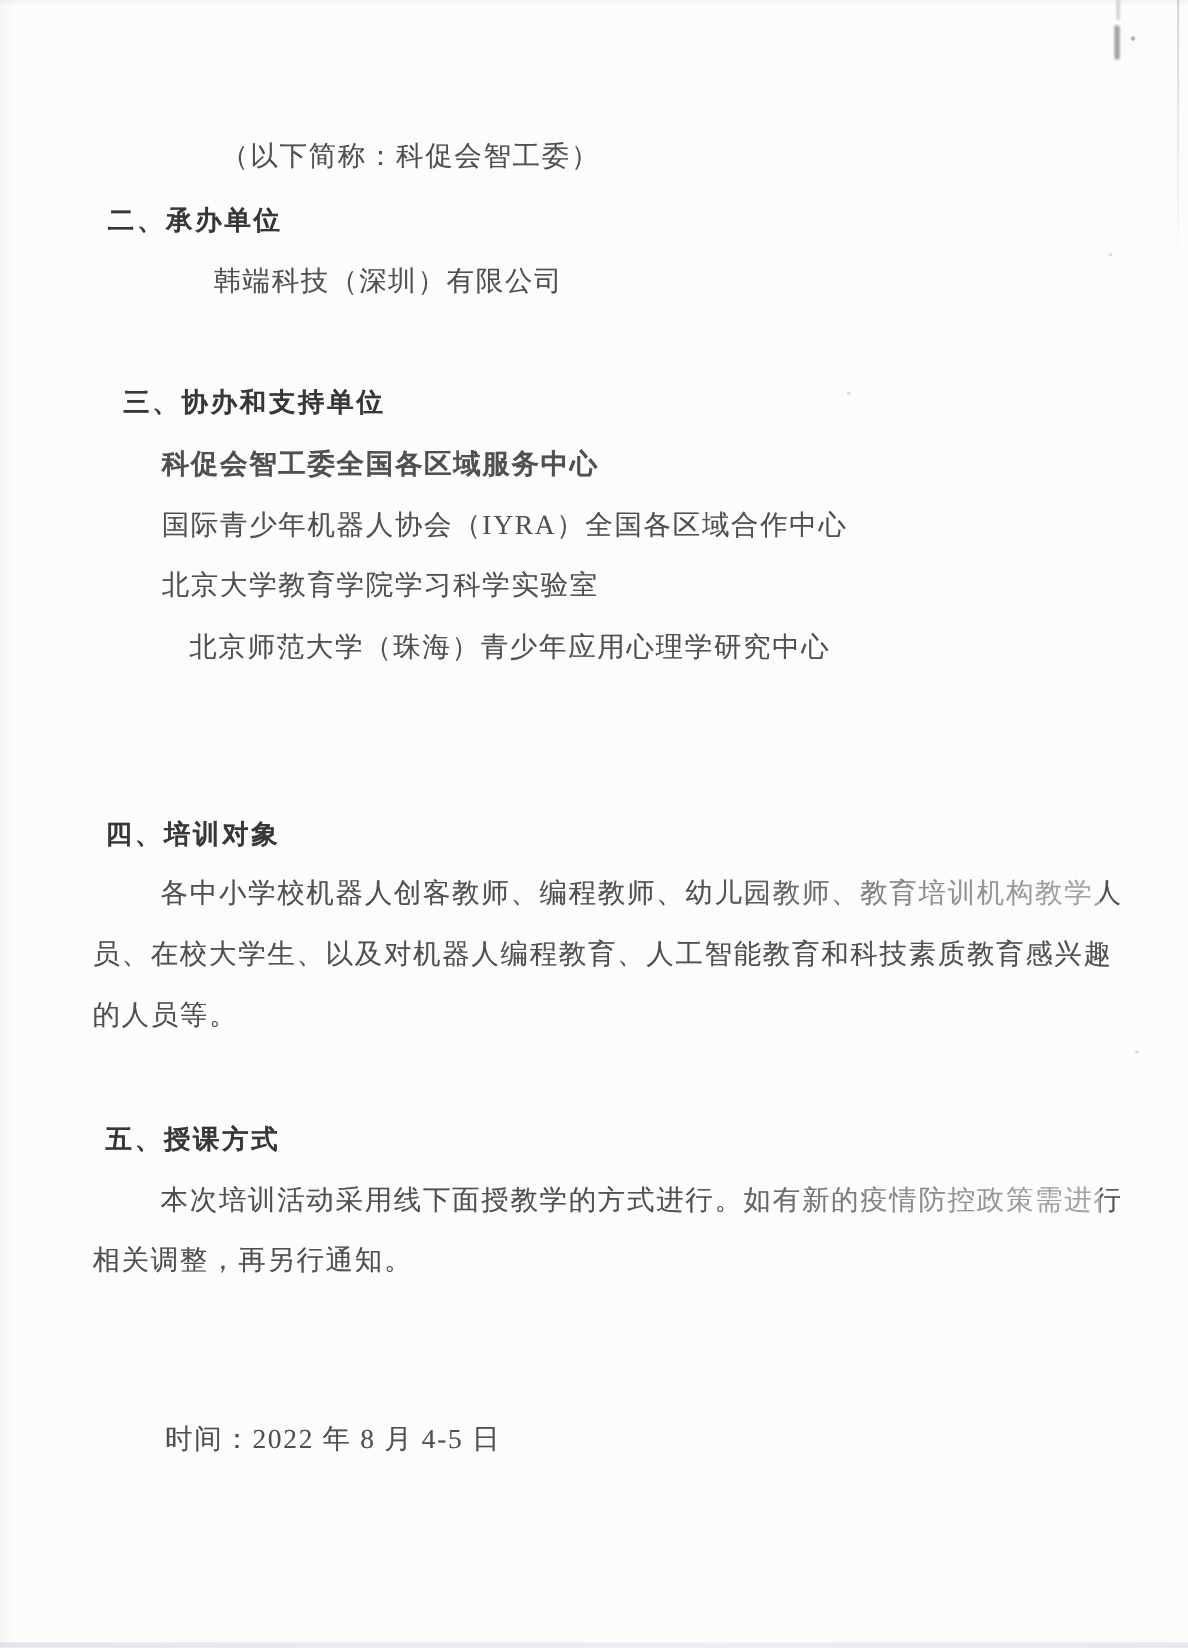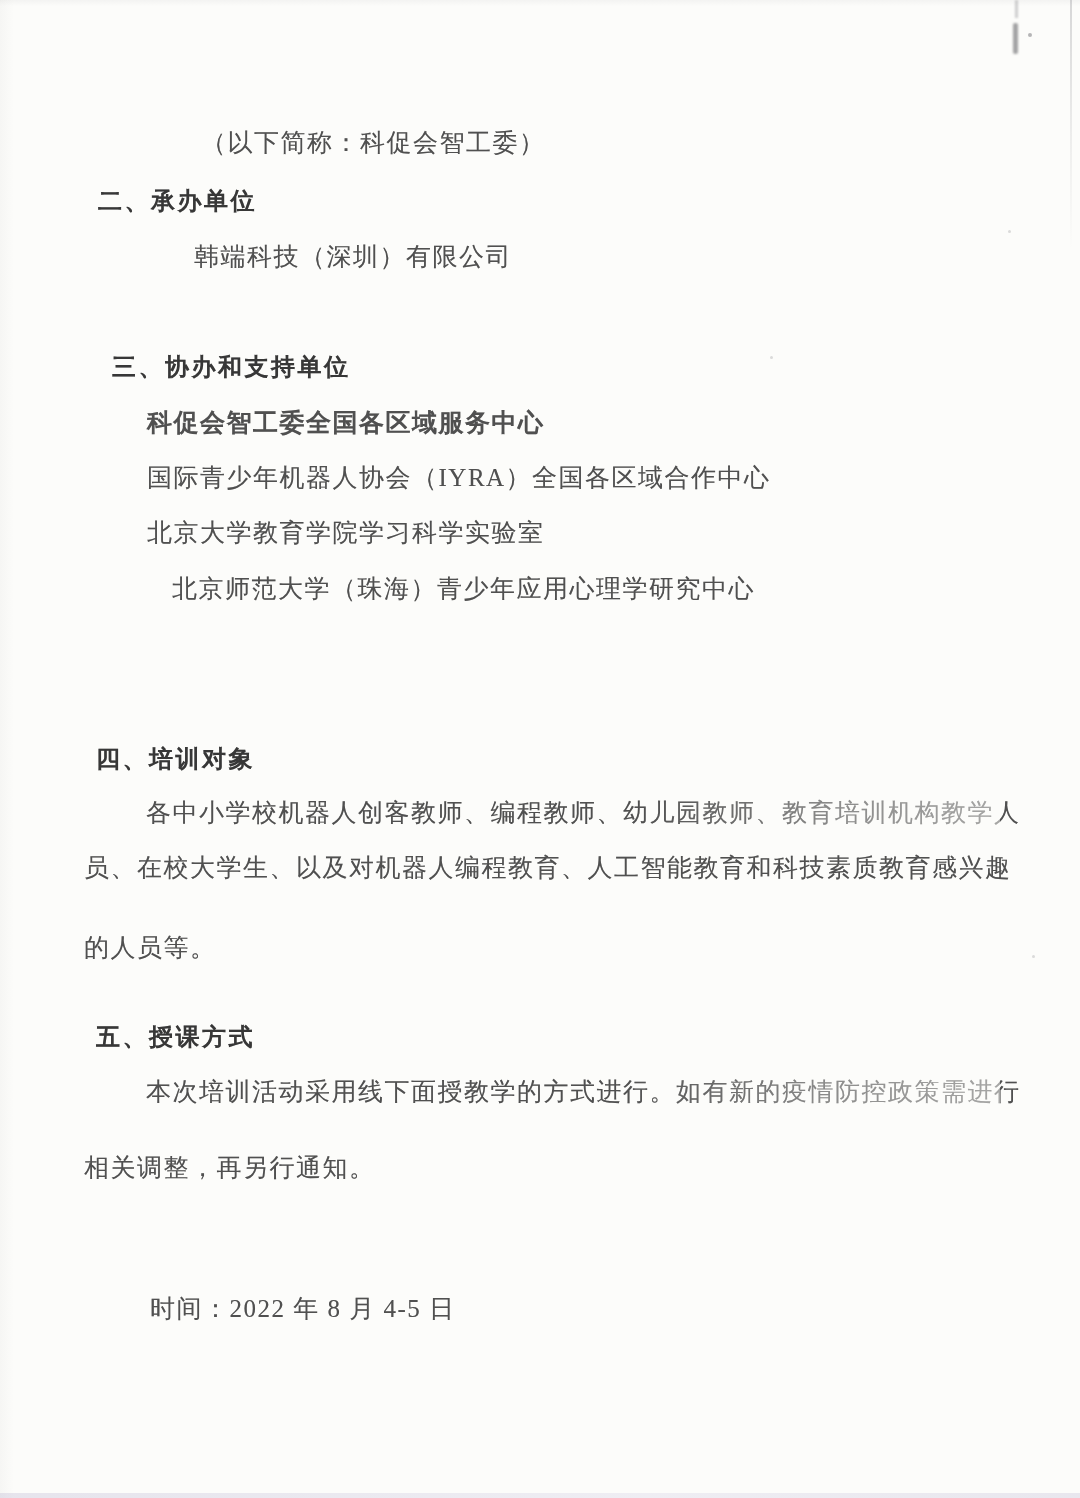--- a/index.html
+++ b/index.html
@@ -106,25 +106,25 @@
 
   <div class="line heading" style="left:112px; top:351px;">三、协办和支持单位</div>
   <div class="line" style="left:147px; top:407px;font-weight:bold;">科促会智工委全国各区域服务中心</div>
   <div class="line" style="left:147px; top:462px;">国际青少年机器人协会（IYRA）全国各区域合作中心</div>
   <div class="line" style="left:147px; top:517px;">北京大学教育学院学习科学实验室</div>
   <div class="line" style="left:147px; top:573px;margin-left:25px;">北京师范大学（珠海）青少年应用心理学研究中心</div>
 
   <div class="line heading" style="left:96px; top:743px;">四、培训对象</div>
   <div class="line" style="left:146px; top:797px;">各中小学校机器人创客教师、编程教师、幼儿园教师、教育培训机构教学人</div>
   <div class="line" style="left:84px; top:852px;">员、在校大学生、以及对机器人编程教育、人工智能教育和科技素质教育感兴趣</div>
-  <div class="line" style="left:84px; top:908px;margin-top:24px;">的人员等。</div>
+  <div class="line" style="left:84px; top:908px;">的人员等。</div>
 
   <div class="line heading" style="left:96px; top:1021px;">五、授课方式</div>
   <div class="line" style="left:146px; top:1076px;">本次培训活动采用线下面授教学的方式进行。如有新的疫情防控政策需进行</div>
-  <div class="line" style="left:84px; top:1131px;margin-top:21px;">相关调整，再另行通知。</div>
+  <div class="line" style="left:84px; top:1131px;">相关调整，再另行通知。</div>
 
   <div class="line" style="left:150px; top:1293px;">时间：2022 年 8 月 4-5 日</div>
 
   <div class="fade-overlay" style="left:640px; top:795px; width:360px;"></div>
   <div class="fade-overlay" style="left:620px; top:1074px; width:380px;"></div>
 
   <div class="smudge-streak-faint"></div>
   <div class="smudge-streak"></div>
   <div class="smudge-dot"></div>
   <div class="edge-right"></div>

